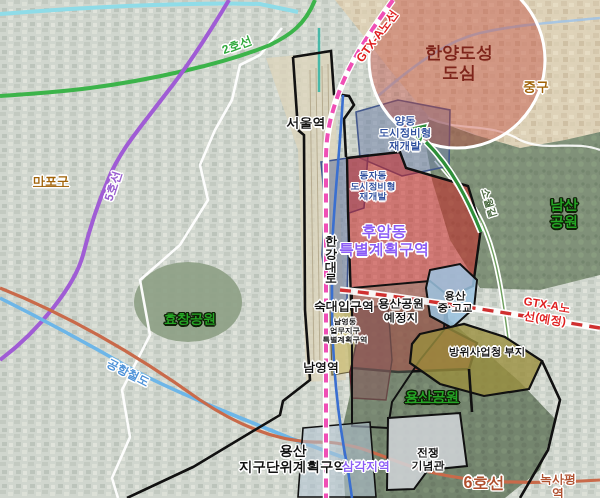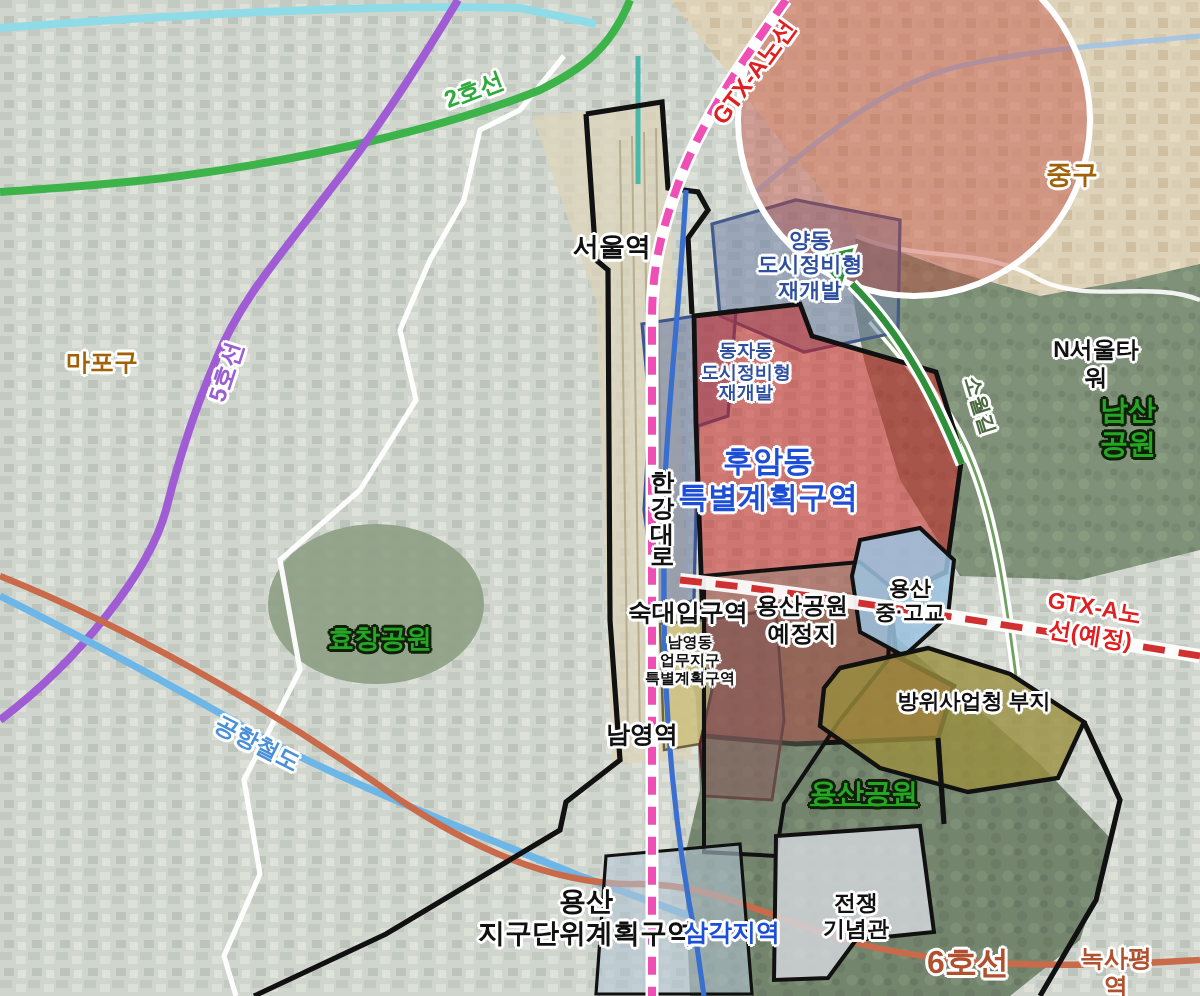--- a/index.html
+++ b/index.html
@@ -9,21 +9,21 @@
   }
   .map svg{position:absolute;left:0;top:0;}
   .lbl{
     position:absolute;transform:translate(-50%,-50%);
     font-weight:bold;text-align:center;line-height:1.18;
     white-space:pre-line;pointer-events:none;letter-spacing:0;
   }
   .halo-w{text-shadow:-1px -1px 0 #fff,1px -1px 0 #fff,-1px 1px 0 #fff,1px 1px 0 #fff,0 -1.5px 0 #fff,0 1.5px 0 #fff,-1.5px 0 0 #fff,1.5px 0 0 #fff;}
   .halo-b{text-shadow:-1px -1px 0 #102008,1px -1px 0 #102008,-1px 1px 0 #102008,1px 1px 0 #102008,0 -1.5px 0 #102008,0 1.5px 0 #102008,-1.5px 0 0 #102008,1.5px 0 0 #102008;}
   .blk{color:#111;}
-  .red{color:#1d4ed8;}
+  .red{color:#8b5cf6;}
   .maroon{color:#7e241a;}
   .bluez{color:#2e4f9e;}
   .green{color:#25a625;}
   .grayd{color:#a16207;font-weight:bold;}
   .linegreen{color:#2faa3c;}
   .linepurple{color:#9a5fd0;}
   .lineblue{color:#4a90d8;}
   .linebrown{color:#b0502e;}
   .vert{writing-mode:vertical-rl;text-orientation:upright;letter-spacing:1px;}
 </style>
@@ -150,41 +150,42 @@
       <polygon points="406,128 428,123 421,144" fill="#2f8f3a" stroke="#ffffff" stroke-width="1.6"></polygon>
     </g>
   </svg>
 
   <div class="lbl linegreen halo-w" style="left:237px;top:45px;font-size:12px;transform:translate(-50%,-50%) rotate(-21deg);">2호선</div>
 
   <div class="lbl linepurple halo-w" style="left:113px;top:186px;font-size:12px;transform:translate(-50%,-50%) rotate(-72deg);">5호선</div>
 
   <div class="lbl halo-w" style="left:377px;top:36px;font-size:12px;color:#e02020;transform:translate(-50%,-50%) rotate(-54deg);">GTX-A노선</div>
 
+  <div class="lbl maroon" style="left:459px;top:63px;font-size:17px;">한양도성
+도심</div>
 
   <div class="lbl grayd halo-w" style="left:536px;top:87px;font-size:13px;">중구</div>
 
-  <div class="lbl grayd halo-w" style="left:51px;top:181px;font-size:12px;">마포구</div>
+  <div class="lbl grayd halo-w" style="left:51px;top:181px;font-size:12px;text-decoration:underline;">마포구</div>
 
   <div class="lbl blk halo-w" style="left:306px;top:123px;font-size:13px;">서울역</div>
 
   <div class="lbl bluez halo-w" style="left:405px;top:133px;font-size:10.5px;">양동
 도시정비형
 재개발</div>
 
   <div class="lbl bluez halo-w" style="left:350px;top:186px;font-size:9px;padding-left:46px;">동자동
 도시정비형
 재개발</div>
 
   <div class="lbl red halo-w" style="left:384px;top:240px;font-size:15px;">후암동
 특별계획구역</div>
 
   <div class="lbl blk halo-w vert" style="left:331px;top:252px;font-size:12px;">한강대로</div>
 
-  <div class="lbl blk halo-w" style="left:548px;top:183px;font-size:11.5px;font-weight:600;">N서울타워</div>
 
   <div class="lbl green halo-b" style="left:564px;top:213px;font-size:14px;">남산공원</div>
 
   <div class="lbl halo-w" style="left:489px;top:203px;font-size:10px;color:#4c6b42;transform:translate(-50%,-50%) rotate(73deg);">소월길</div>
 
   <div class="lbl green halo-b" style="left:190px;top:319px;font-size:13px;">효창공원</div>
 
   <div class="lbl lineblue halo-w" style="left:128px;top:373px;font-size:11.5px;transform:translate(-50%,-50%) rotate(27deg);">공항철도</div>
 
   <div class="lbl blk halo-w" style="left:344px;top:306px;font-size:12px;">숙대입구역</div>

